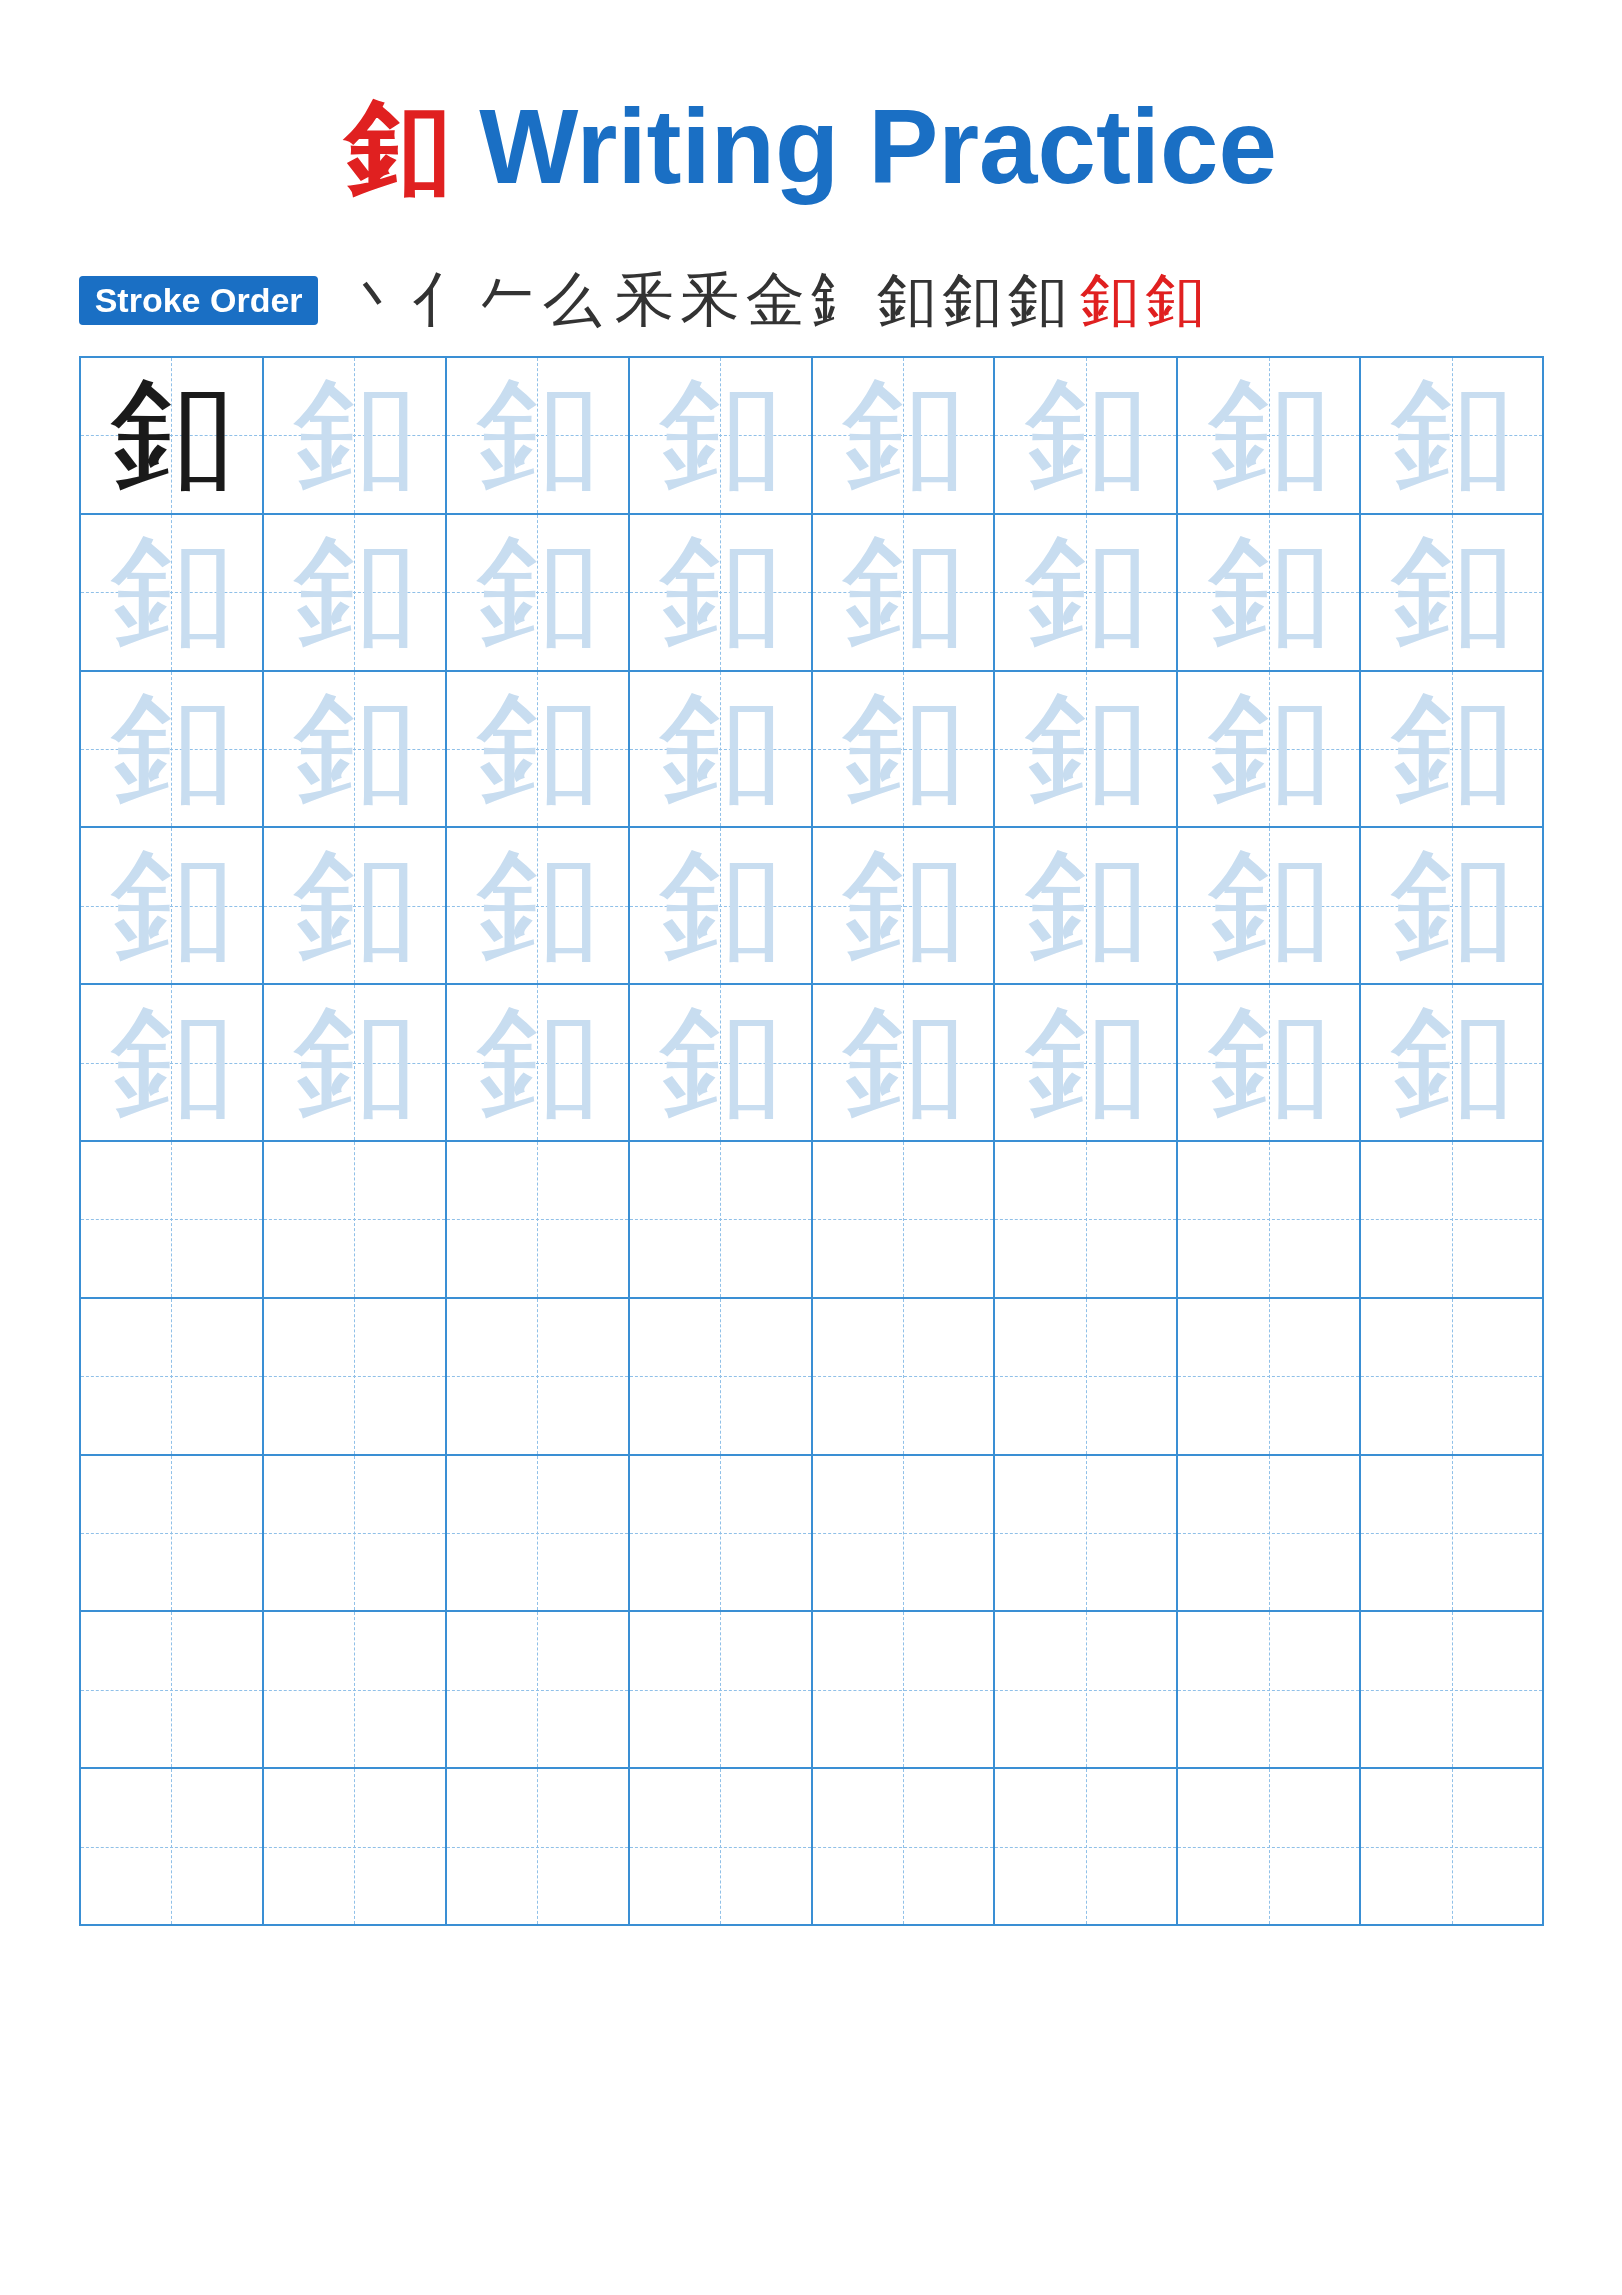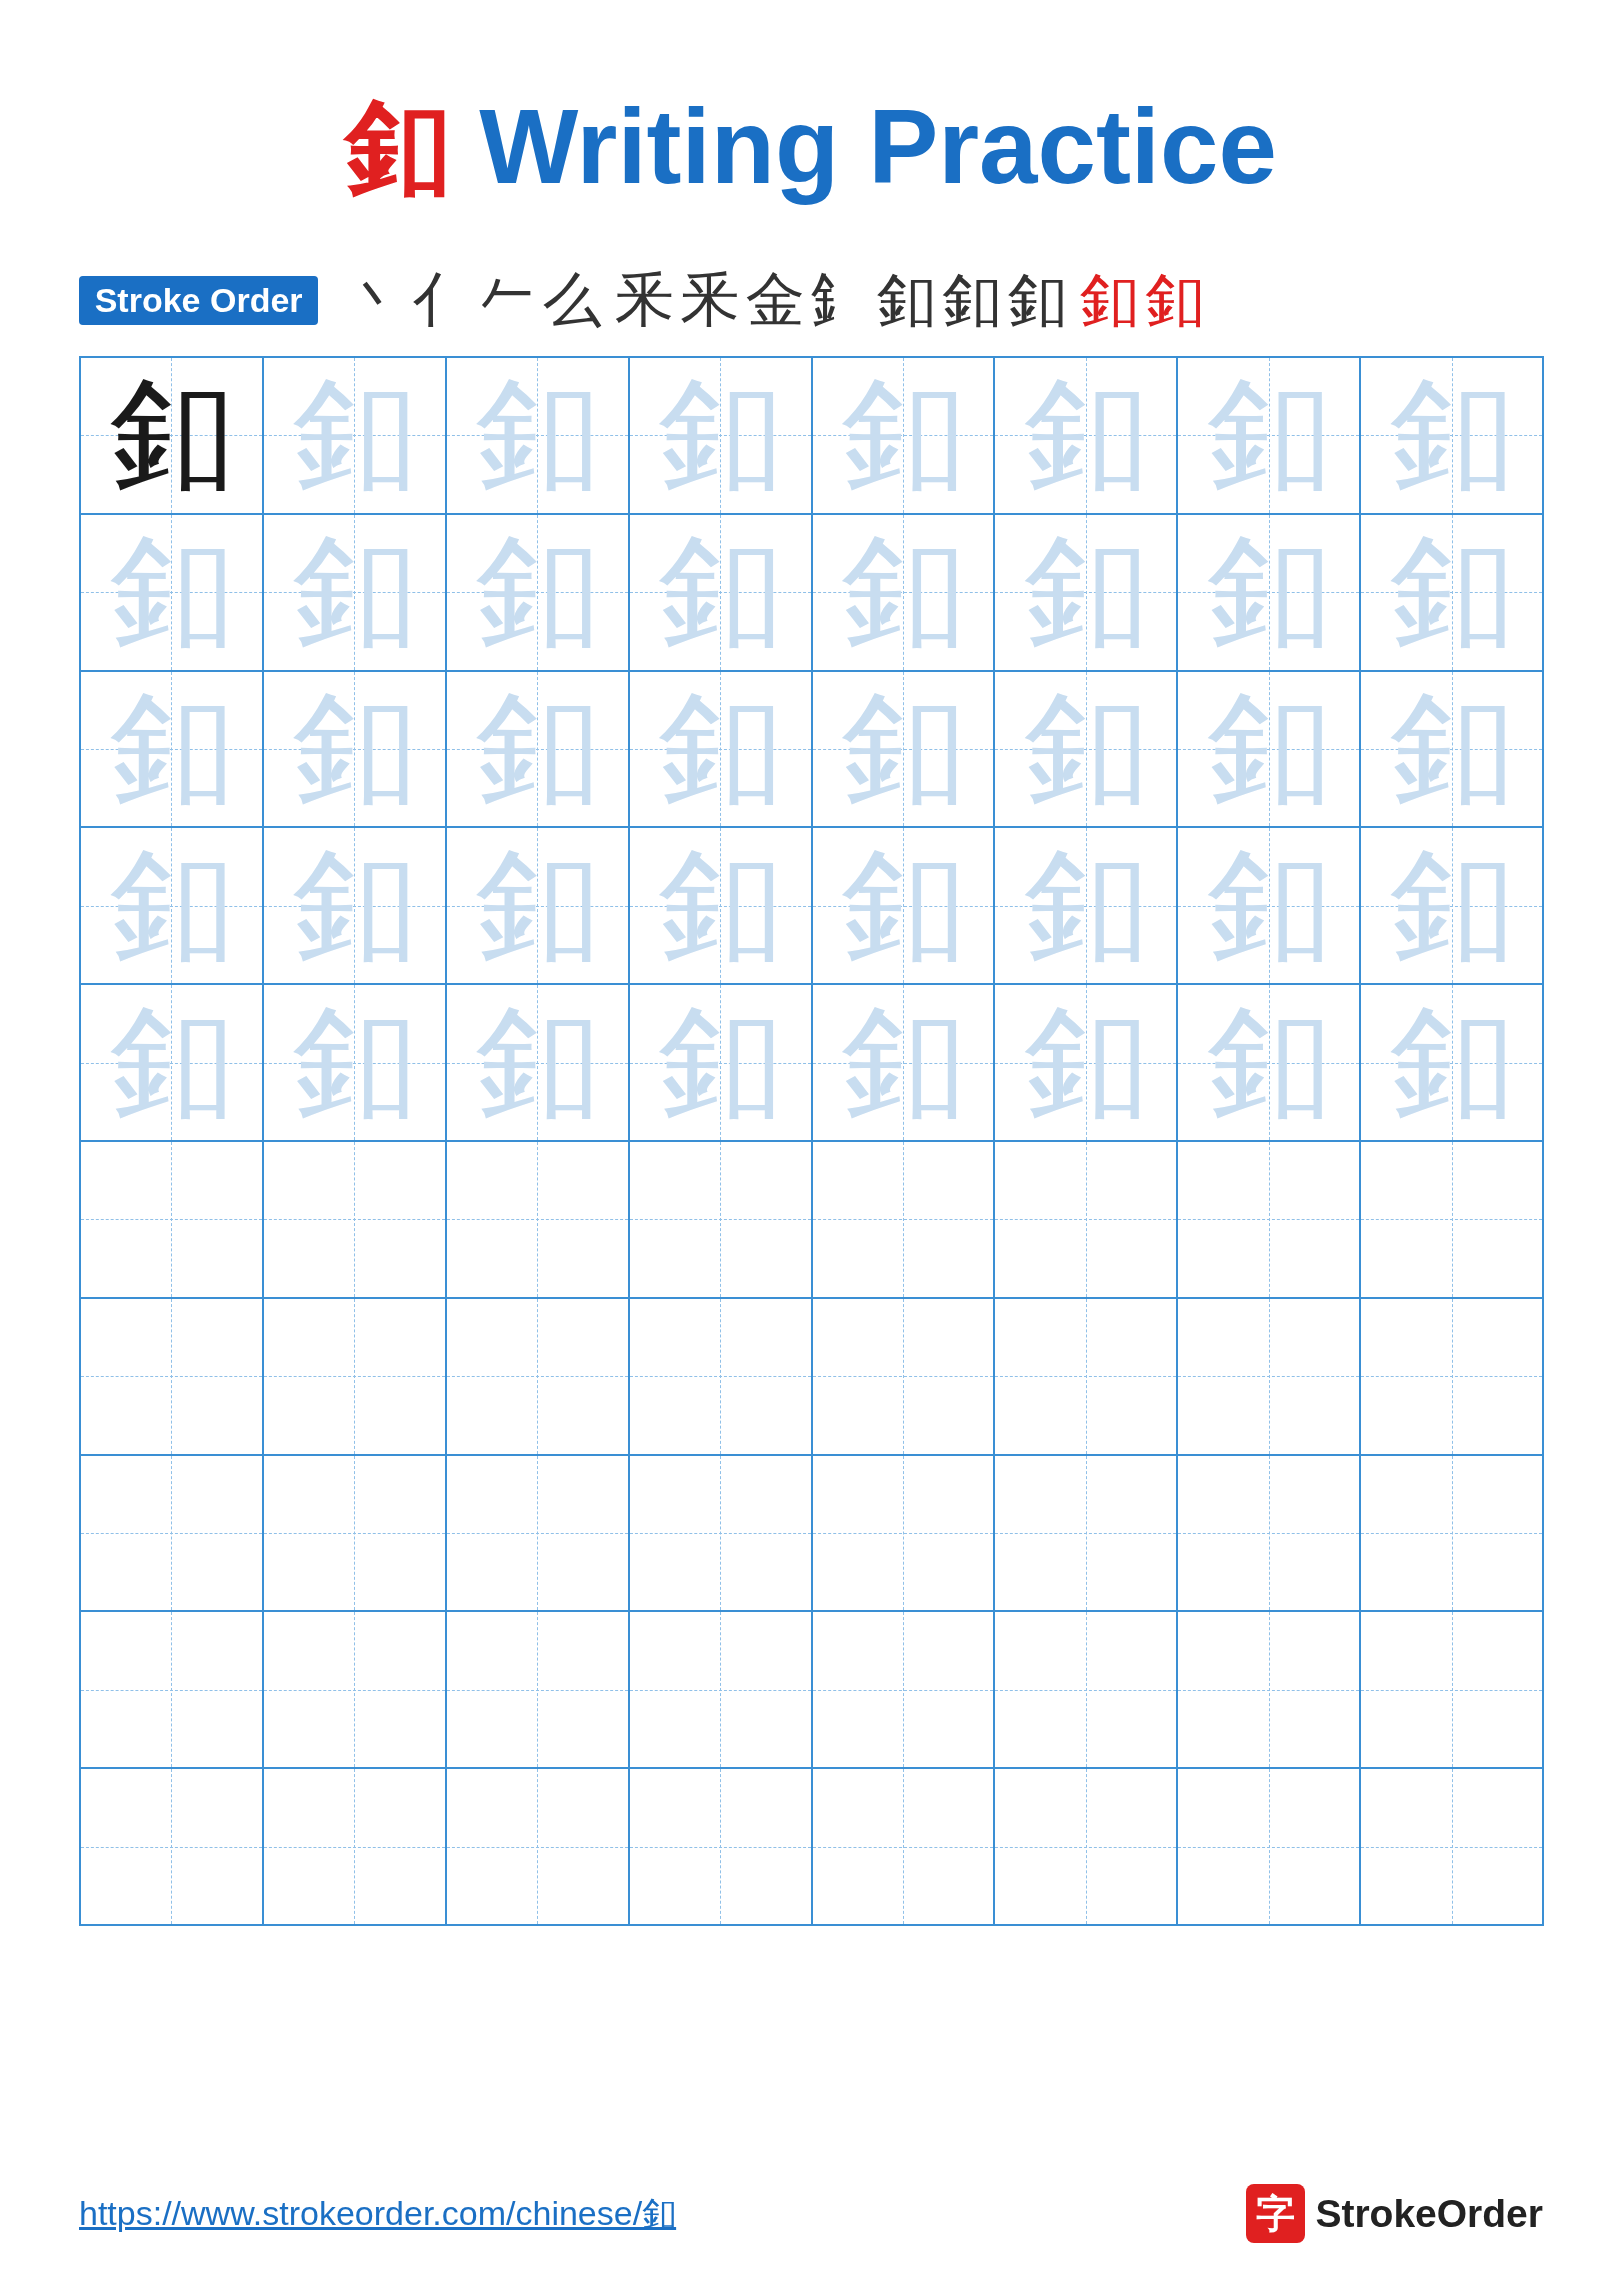--- a/index.html
+++ b/index.html
@@ -375,24 +375,15 @@
     <div class="grid-cell"></div>
     <div class="grid-cell"></div>
     <div class="grid-cell"></div>
     <div class="grid-cell"></div>
     <div class="grid-cell"></div>
     <div class="grid-cell"></div>
     <div class="grid-cell"></div>
     <div class="grid-cell"></div>
   </div>
 
-  <div class="footer">
-    <span class="footer-url">https://www.strokeorder.com/chinese/釦</span>
-    <div class="footer-logo">
-      <div class="footer-logo-icon">
-        <span>字</span>
-      </div>
-      <span class="footer-logo-text">StrokeOrder</span>
-    </div>
-  </div>
 
 </div>
 
 
 </body></html>

